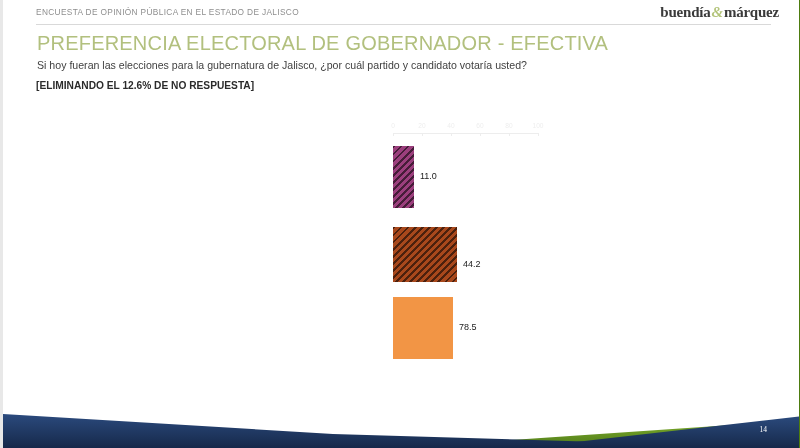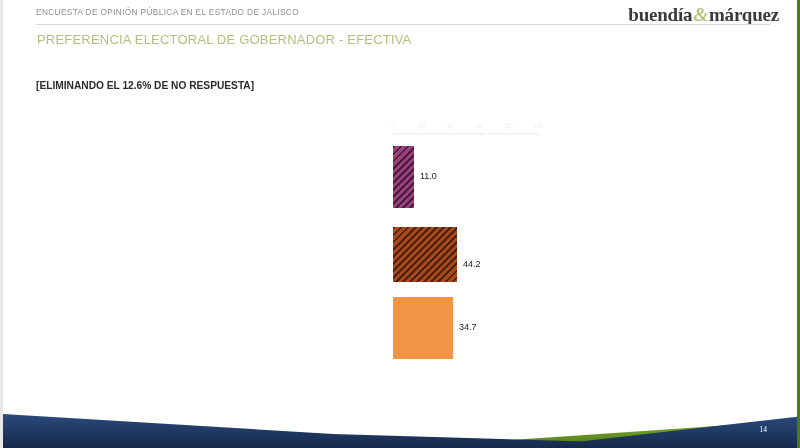--- a/index.html
+++ b/index.html
@@ -12,21 +12,21 @@
   }
 
   .slide {
     position: relative;
     width: 800px;
     height: 448px;
     background: #ffffff;
     overflow: hidden;
     box-sizing: border-box;
     border-left: 3px solid #e8e8e8;
-    border-right: 3px solid #4d7c0f;
+    border-right: 1px solid #4d7c0f;
   }
 
   
   .header {
     position: absolute;
     left: 0; top: 0;
     width: 800px;
     height: 26px;
   }
   .header-title {
@@ -36,21 +36,21 @@
     font-size: 8.3px;
     letter-spacing: 0.35px;
     color: #8e8e8e;
     white-space: nowrap;
   }
   .brand {
     position: absolute;
     right: 24px;
     top: 4px;
     font-family: "Liberation Serif", serif;
-    font-size: 19px;
+    font-size: 15px;
     font-weight: bold;
     color: #3a3a3a;
     letter-spacing: -0.2px;
     white-space: nowrap;
   }
   .brand .amp {
     color: #b3c47a;
     font-weight: bold;
     font-style: italic;
     padding: 0 1px;
@@ -62,21 +62,21 @@
     width: 735px;
     height: 1px;
     background: #d9d9d9;
   }
 
   
   .slide-title {
     position: absolute;
     left: 34px;
     top: 32px;
-    font-size: 13px;
+    font-size: 20px;
     color: #b2c07e;
     letter-spacing: 0.2px;
     white-space: nowrap;
   }
   .question {
     position: absolute;
     left: 34px;
     top: 59px;
     font-size: 10.6px;
     color: #3f3f3f;
@@ -172,20 +172,21 @@
 
   <div class="header">
     <div class="header-title">ENCUESTA DE OPINIÓN PÚBLICA EN EL ESTADO DE JALISCO</div>
     <div class="brand">
       <span>buendía</span><span class="amp">&amp;</span><span>márquez</span>
     </div>
     <div class="header-rule"></div>
   </div>
 
   <div class="slide-title">PREFERENCIA ELECTORAL DE GOBERNADOR - EFECTIVA</div>
+  <div class="question">Si hoy fueran las elecciones para la gubernatura de Jalisco, ¿por cuál partido y candidato votaría usted?</div>
   <div class="subnote">[ELIMINANDO EL 12.6% DE NO RESPUESTA]</div>
 
   <div class="chart">
     <div class="axis">
       <div class="axis-line"></div>
       <div class="axis-tick" style="left:0px;"></div>
       <div class="axis-tick" style="left:29px;"></div>
       <div class="axis-tick" style="left:58px;"></div>
       <div class="axis-tick" style="left:87px;"></div>
       <div class="axis-tick" style="left:116px;"></div>
@@ -206,21 +207,21 @@
 
     <div class="bar-row">
 
       <div class="bar-rect" id="bar1" style="top: 227px; height: 55px; width: 64px; background: repeating-linear-gradient(135deg, rgba(0, 0, 0, 0.55) 0px, rgba(0, 0, 0, 0.55) 2px, rgba(255, 255, 255, 0) 2px, rgba(255, 255, 255, 0) 5px) rgb(168, 72, 28);"></div>
       <div class="bar-value" id="val1" style="left: 460px; top: 248.5px; margin-top: 10px;">44.2</div>
     </div>
 
     <div class="bar-row">
 
       <div class="bar-rect" id="bar2" style="top: 297px; height: 62px; width: 60px; background: rgb(242, 149, 69);"></div>
-      <div class="bar-value" id="val2" style="left: 456px; top: 322px;">34.7</div>
+      <div class="bar-value" id="val2" style="left: 456px; top: 322px;">78.5</div>
     </div>
   </div>
 
   <div class="footer">
     <svg width="800" height="62" viewBox="0 0 800 62">
       <defs>
         <linearGradient id="gNavy" x1="0" y1="0" x2="0" y2="1">
           <stop offset="0%" stop-color="#2b4a7d"></stop>
           <stop offset="100%" stop-color="#16294a"></stop>
         </linearGradient>

